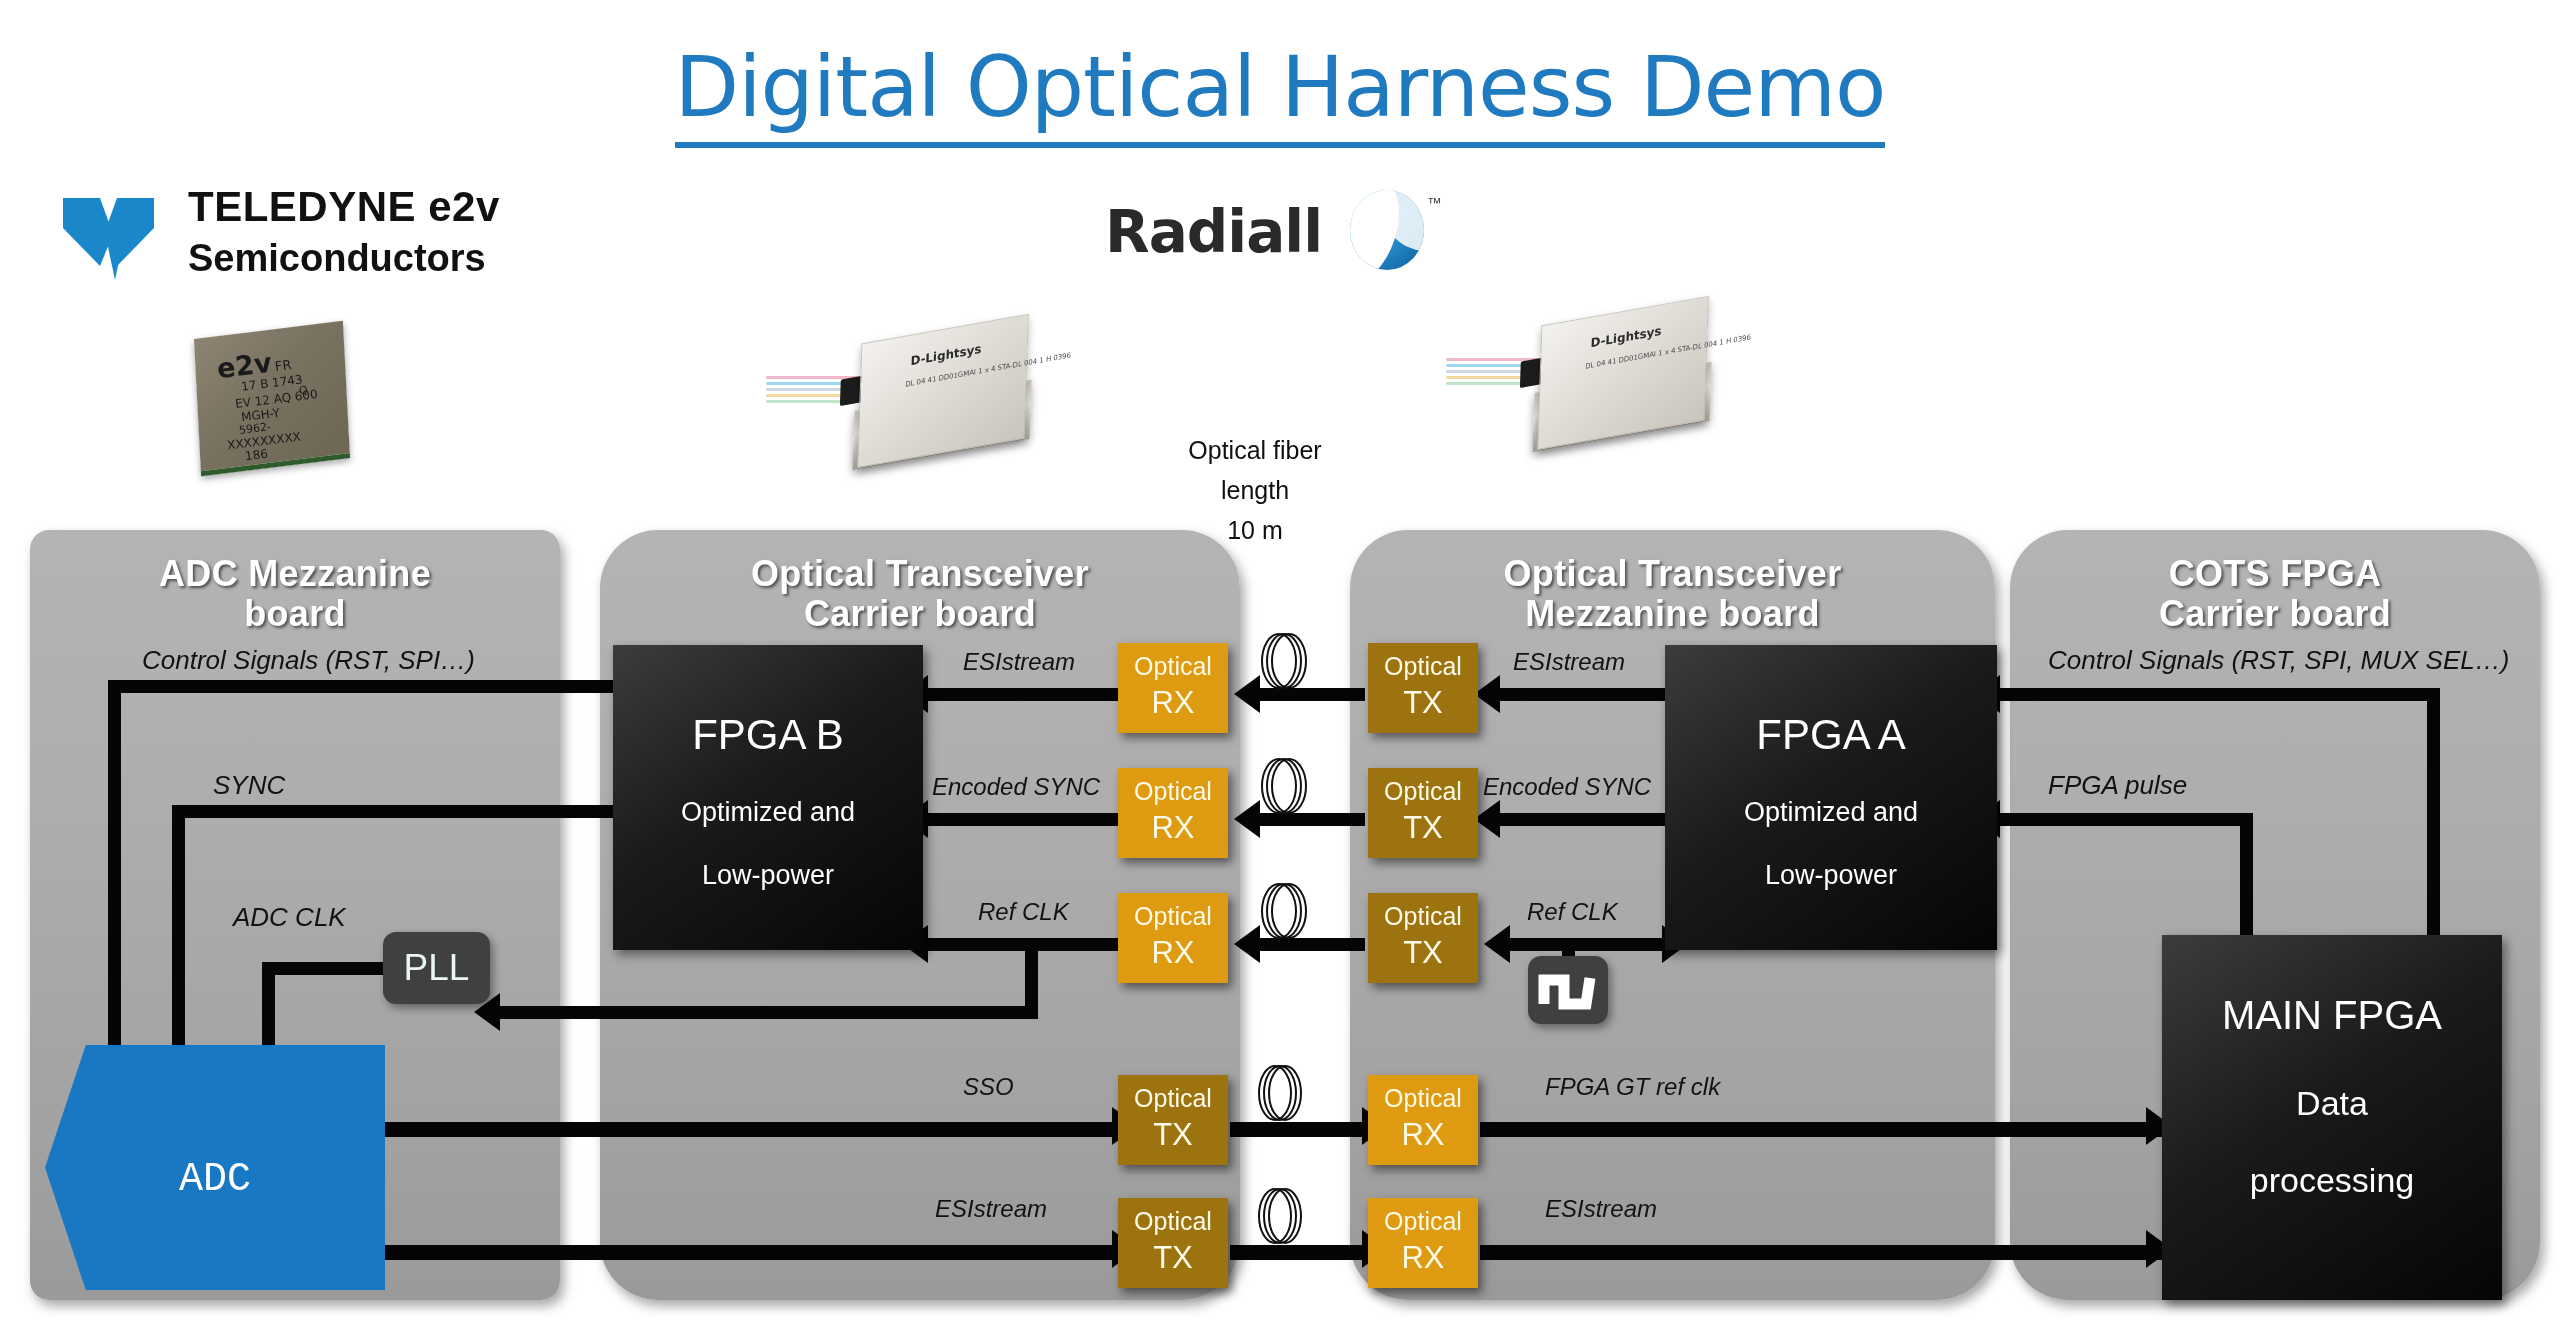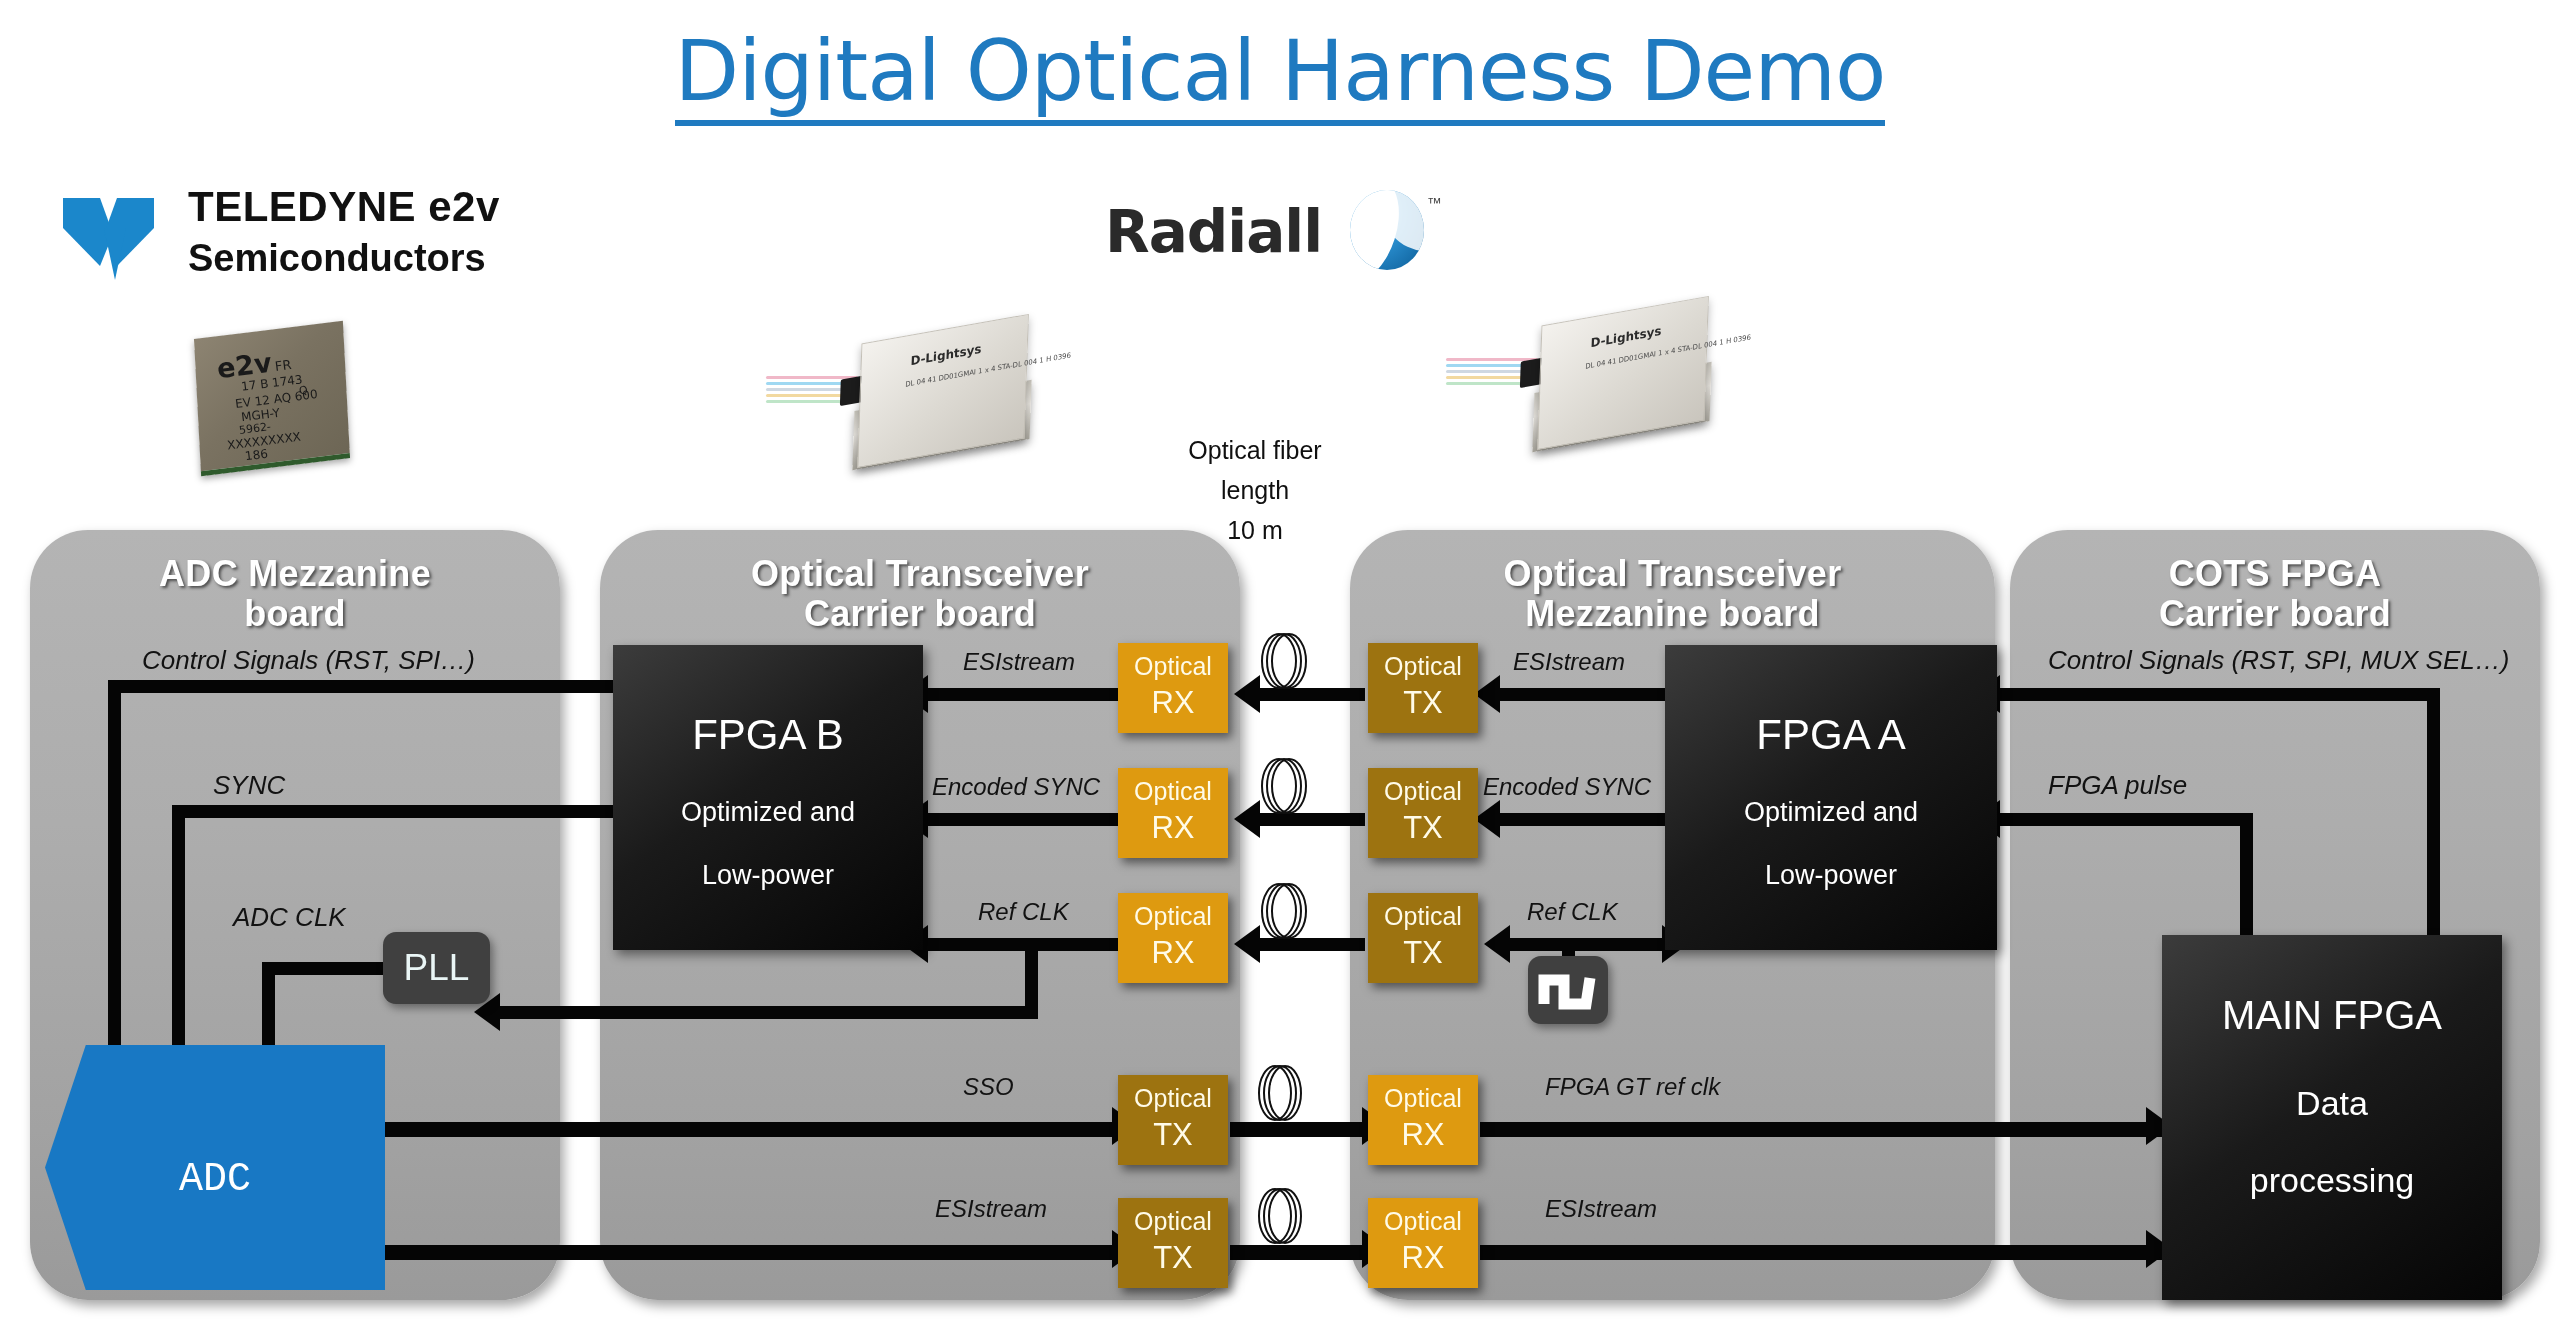--- a/index.html
+++ b/index.html
@@ -5,22 +5,23 @@
 <style>
   html,body{margin:0;padding:0;background:#ffffff;}
   body{width:2560px;height:1323px;position:relative;overflow:hidden;
        font-family:"Liberation Sans",sans-serif;}
   .abs{position:absolute;}
 
   
   #title{left:0;top:22px;width:2560px;text-align:center;}
   #title span{
      display:inline-block;font-size:84px;font-weight:400;color:#1F7AC0;
-     letter-spacing:-1px;border-bottom:6px solid #1F7AC0;
+     letter-spacing:-1px;border-bottom:6px solid #1F7AC0;padding-bottom:6px;
      font-family:"DejaVu Sans",sans-serif;
+     margin-top:16px;
   }
 
   
   #teledyne{left:60px;top:188px;width:470px;height:100px;}
   .td-mark{position:absolute;left:0;top:0;width:110px;height:96px;}
   .td-text{position:absolute;left:128px;top:-4px;color:#111;}
   .td-l1{font-size:42px;font-weight:bold;letter-spacing:0.5px;line-height:46px;
          font-family:"Liberation Sans",sans-serif;}
   .td-l2{font-size:38px;font-weight:600;line-height:44px;margin-top:6px;}
 
@@ -66,21 +67,21 @@
 
   
   .board{position:absolute;border-radius:58px;
      background:linear-gradient(180deg,#b4b4b4 0%,#adadad 38%,#a2a2a2 78%,#9a9a9a 100%);
      box-shadow:4px 6px 12px rgba(0,0,0,.35);}
   .board-title{position:absolute;left:0;right:0;top:24px;text-align:center;
      font-size:36px;font-weight:bold;color:#ffffff;line-height:40px;
      text-shadow:2px 2px 3px rgba(60,60,60,.85);
      font-family:"Liberation Sans",sans-serif;letter-spacing:0.3px;}
 
-  #board1{left:30px;top:530px;width:530px;height:770px;}
+  #board1{left:30px;top:530px;width:530px;height:770px;border-radius:19px;}
   #board2{left:600px;top:530px;width:640px;height:770px;}
   #board3{left:1350px;top:530px;width:645px;height:770px;}
   #board4{left:2010px;top:530px;width:530px;height:770px;}
 
   
   .darkbox{position:absolute;color:#fff;text-align:center;
      background:linear-gradient(145deg,#3c3c3c 0%,#1a1a1a 45%,#050505 100%);
      box-shadow:4px 5px 10px rgba(0,0,0,.45);}
   .db-t{font-size:42px;font-weight:400;font-family:"Liberation Sans",sans-serif;}
   .db-s{font-size:27px;font-weight:400;font-family:"Liberation Sans",sans-serif;}

